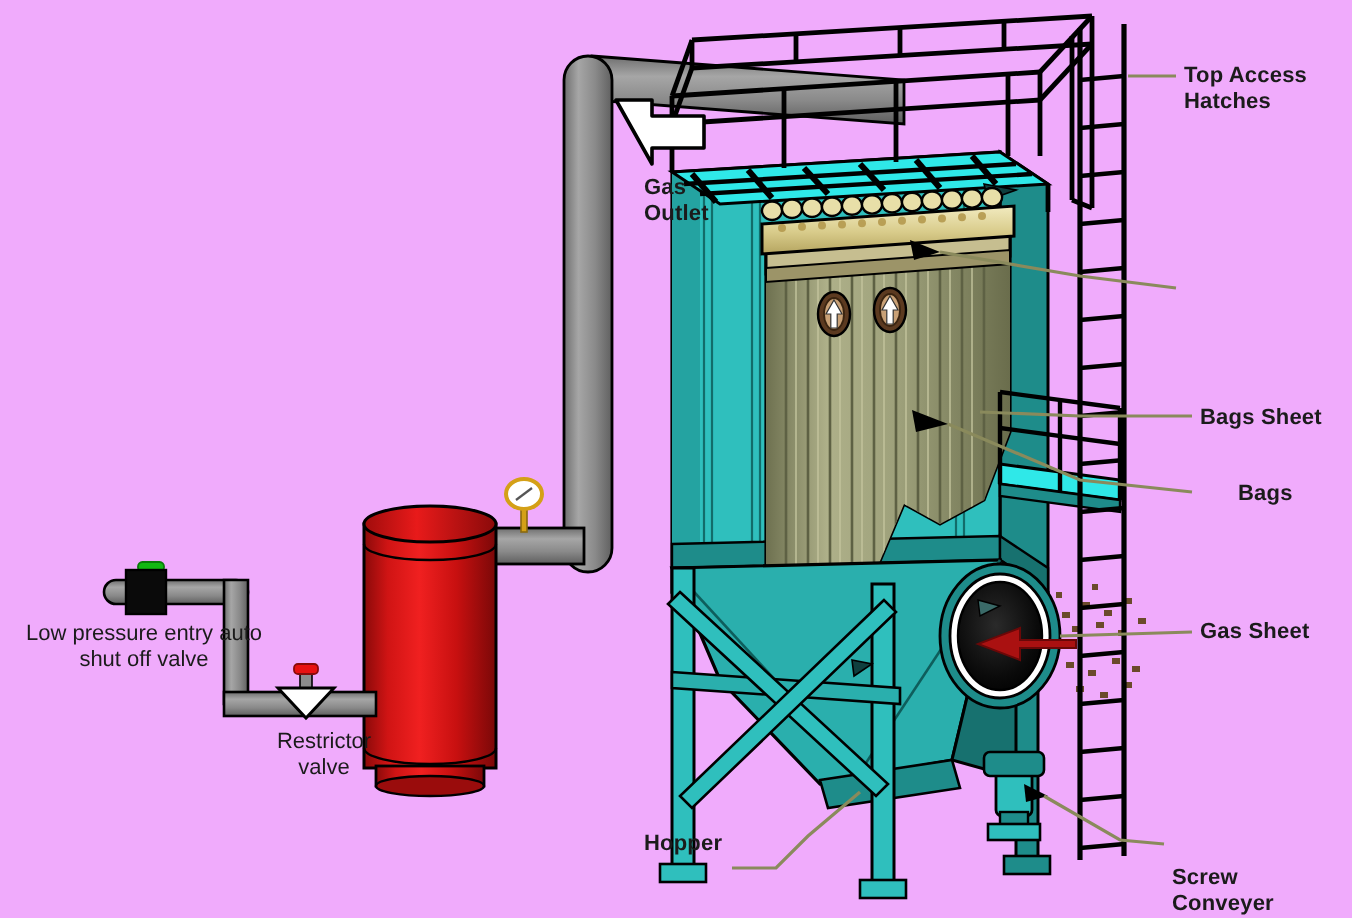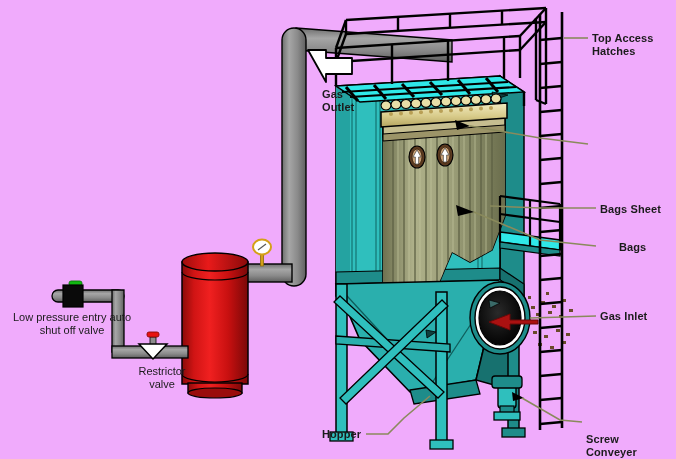--- a/index.html
+++ b/index.html
@@ -390,30 +390,30 @@
   </svg>
 
   <div class="lbl" style="left:592px;top:32px;">Top Access
 Hatches</div>
 
 
   <div class="lbl" style="left:600px;top:203px;">Bags Sheet</div>
 
   <div class="lbl" style="left:600px;top:241px;padding-left:19px;">Bags</div>
 
-  <div class="lbl" style="left:600px;top:310px;">Gas Inlet</div>
+  <div class="lbl" style="left:600px;top:310px;">Gas Sheet</div>
 
   <div class="lbl" style="left:586px;top:433px;">Screw
 Conveyer
 Motor</div>
 
   <div class="lbl" style="left:322px;top:88px;text-align:left;line-height:13px;">Gas
 Outlet</div>
 
-  <div class="lbl" style="left:322px;top:428px;">Hopper</div>
+  <div class="lbl" style="left:322px;top:416px;">Hopper</div>
 
   <div class="lbl-plain" style="left:128px;top:365px;width:68px;">Restrictor
 valve</div>
 
   <div class="lbl-plain" style="left:2px;top:311px;width:140px;">Low pressure entry auto
 shut off valve</div>
 
 </div>
 
 </body></html>

